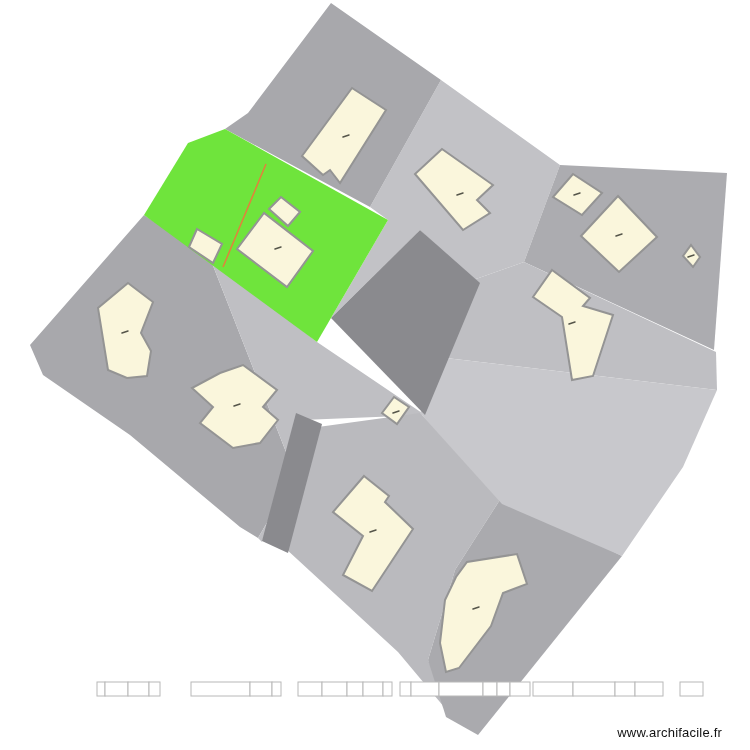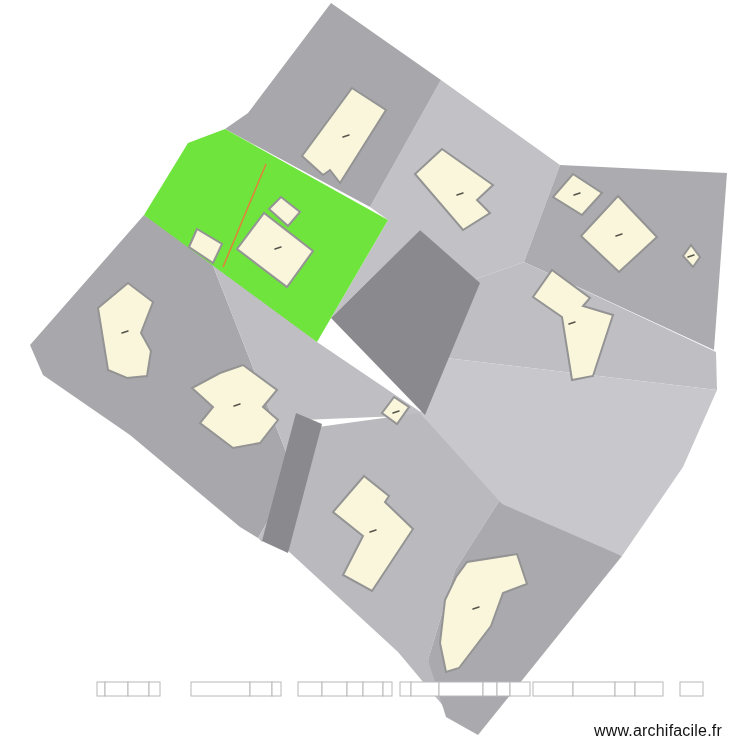--- a/index.html
+++ b/index.html
@@ -20,21 +20,21 @@
   #plan-svg {
     position: absolute;
     left: 0;
     top: 0;
     display: block;
   }
   #watermark {
     position: absolute;
     right: 28px;
     bottom: 10px;
-    font-size: 16px;
+    font-size: 13px;
     letter-spacing: 0.2px;
     color: #111111;
     white-space: nowrap;
     margin-left: 15px;
   }
 </style>
 </head>
 <body>
 
 <div id="stage">

